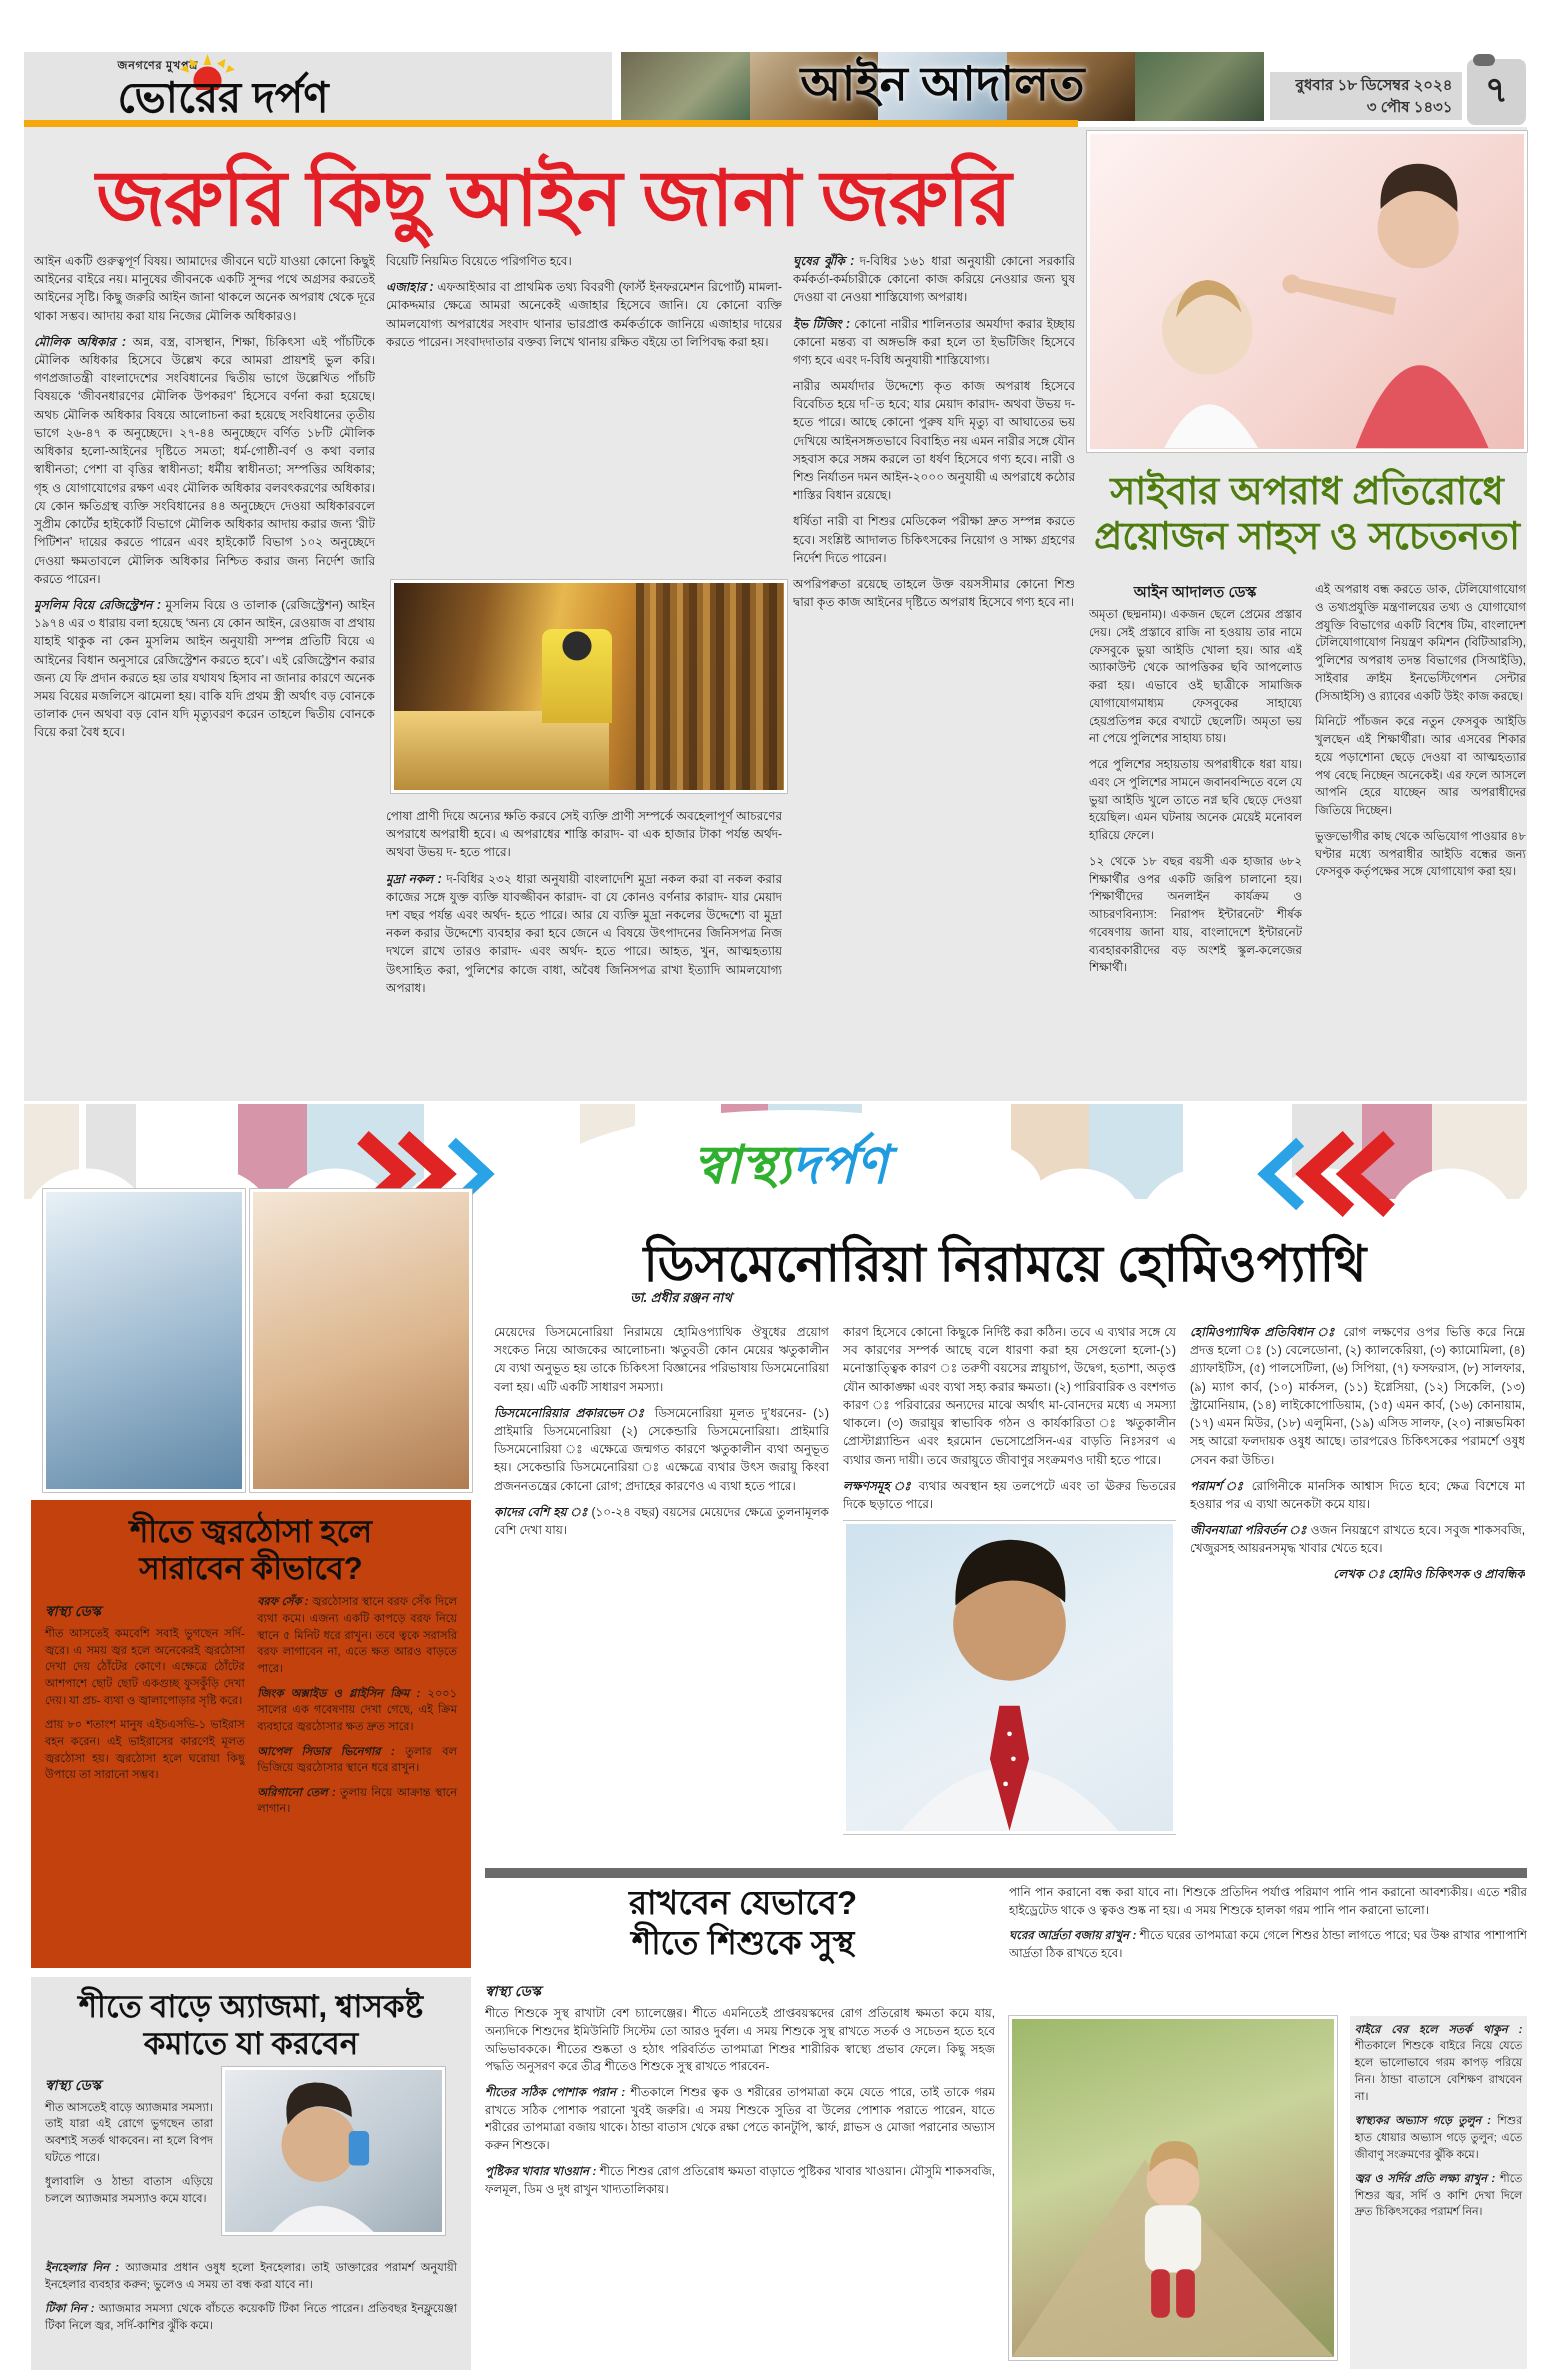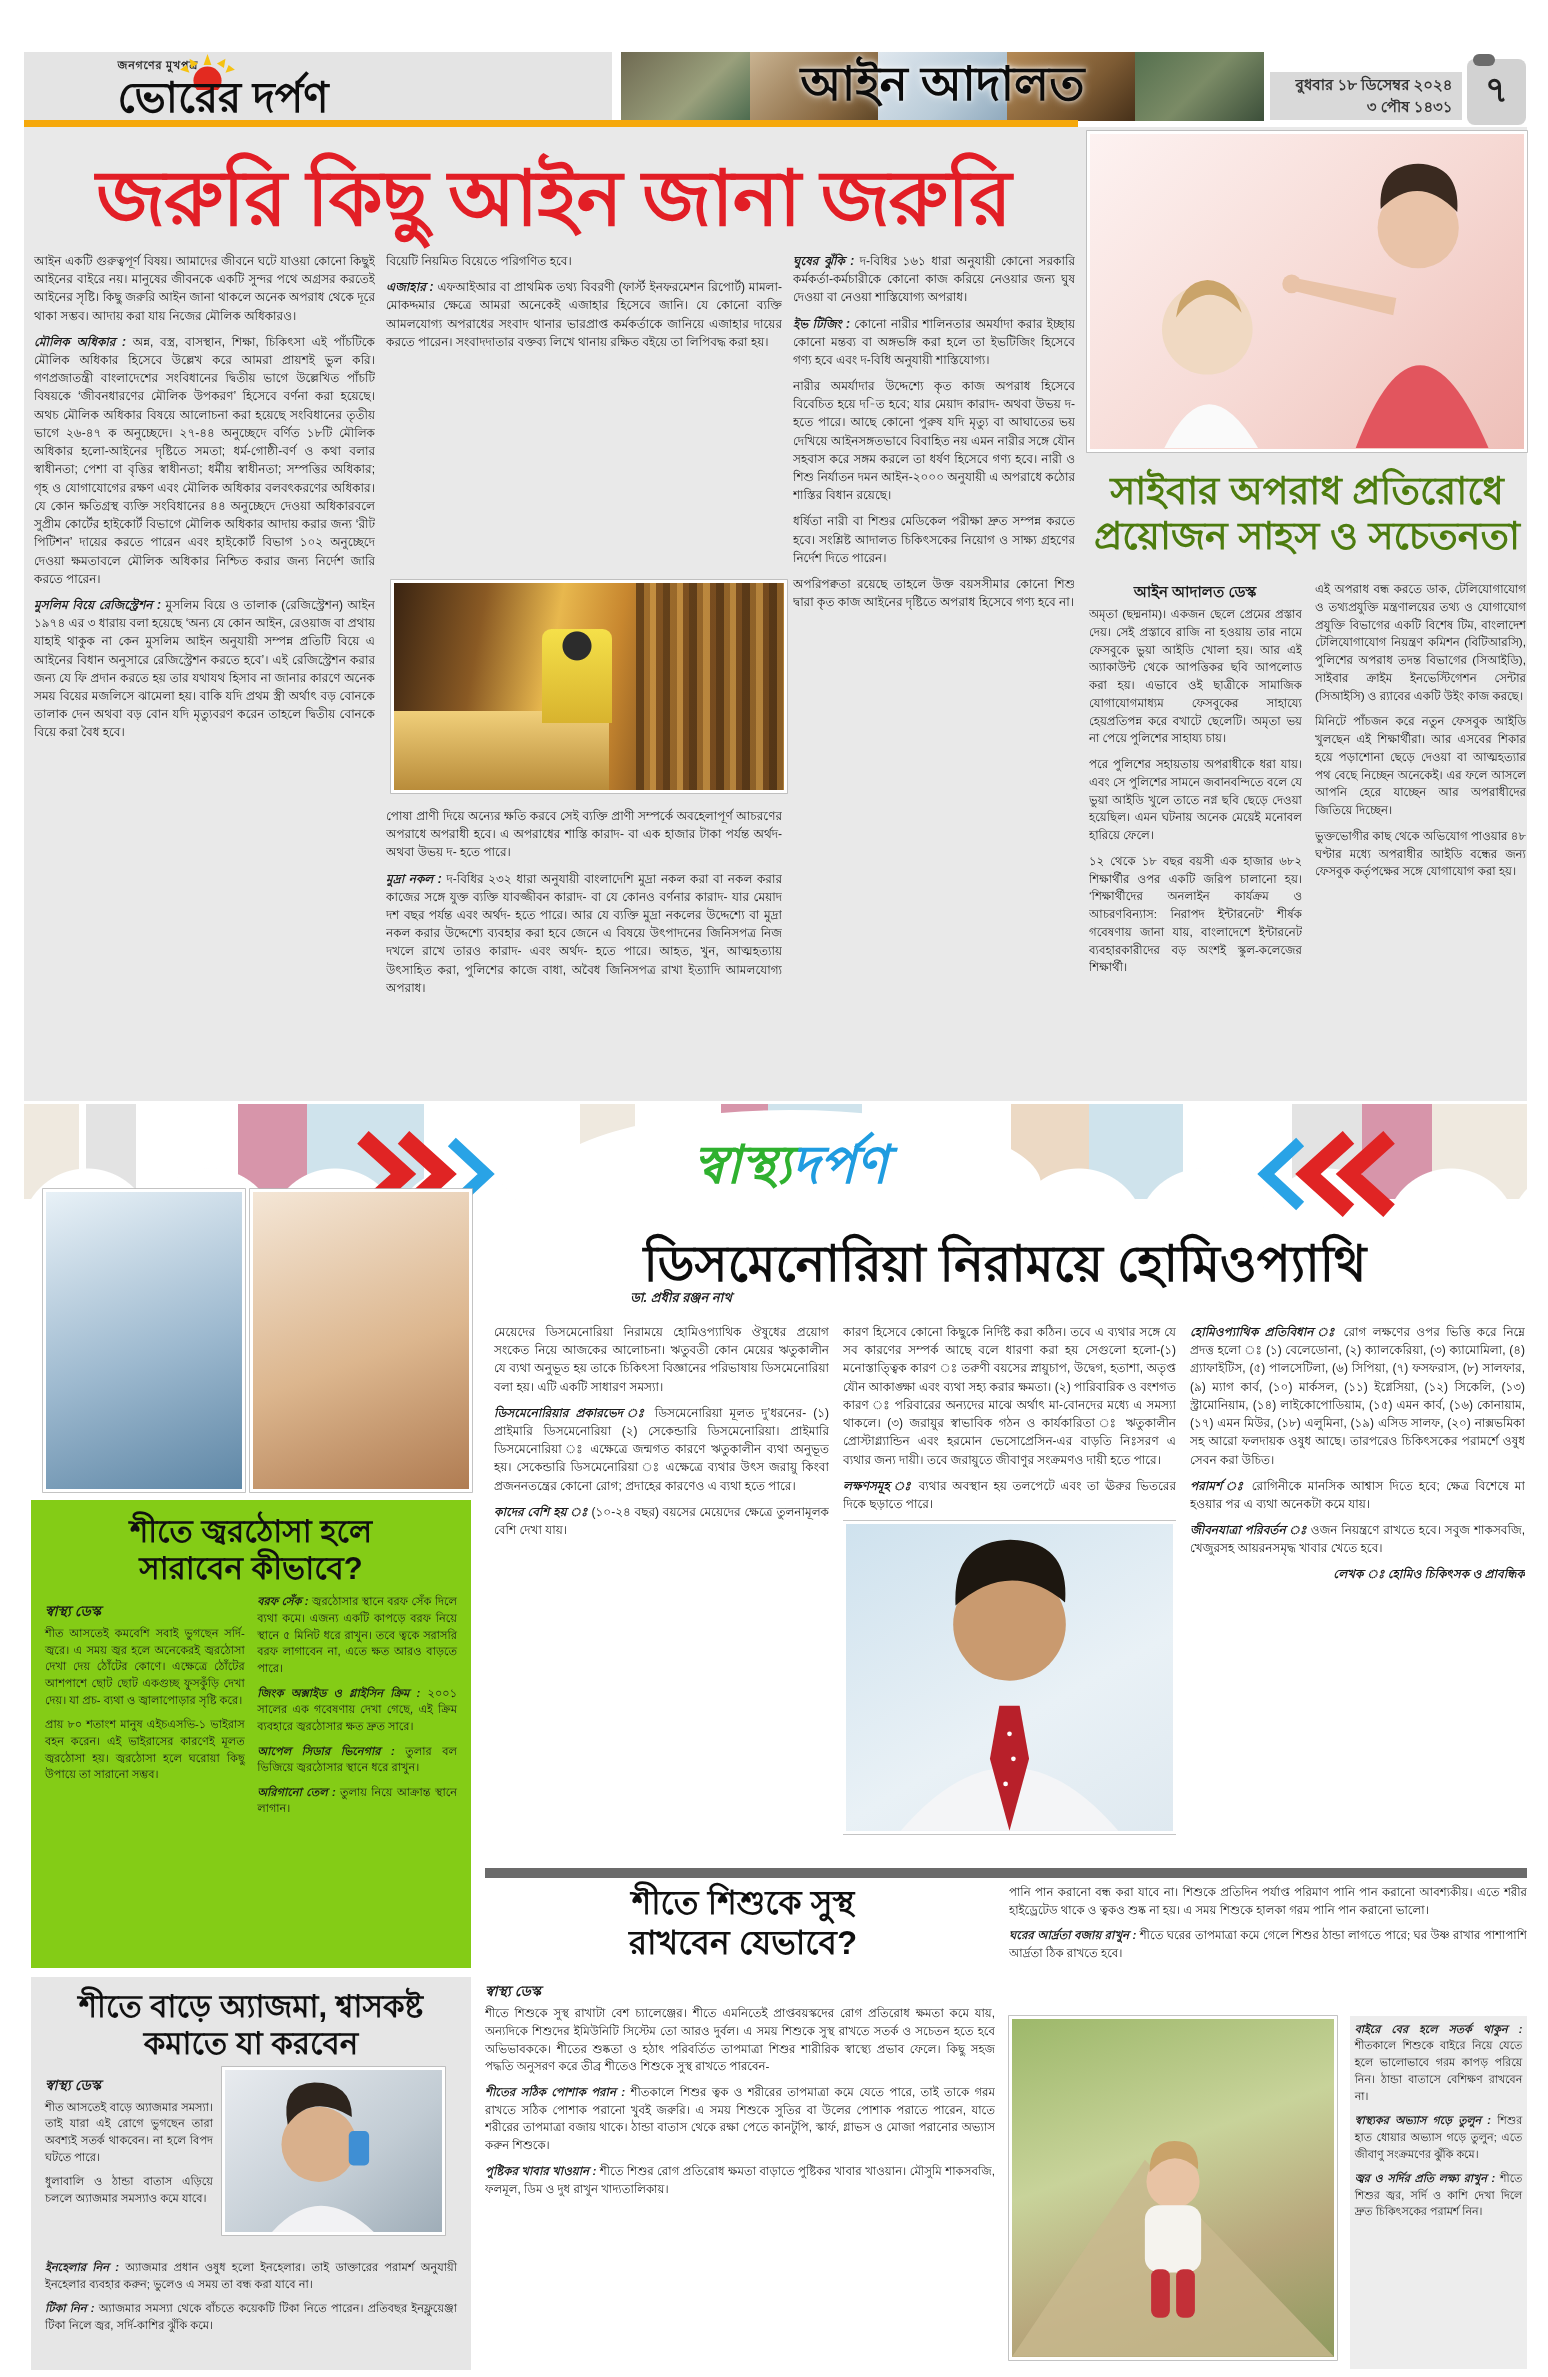--- a/index.html
+++ b/index.html
@@ -70,21 +70,21 @@
   .logo-green{color:#2fb12f;}
   .logo-blue{color:#1f9ce0;}
   .chev{position:absolute;top:26.6px;}
   .chev-left{left:328px;}
   .chev-right{left:1220px;transform:scaleX(-1);}
 
   
   .hphotos{left:43px;top:1189px;width:429px;height:303px;display:flex;gap:4.7px;}
   .hp1{flex:1;background:linear-gradient(160deg,#e8f1f7,#9db9cf 55%,#5f87a6);}
   .hp2{flex:1.1;background:linear-gradient(160deg,#f4e6d6,#dcb68e 55%,#b07c52);}
-  .fever{left:31px;top:1500px;width:440px;height:468px;background:#84cc16;padding:12.5px 14px;box-sizing:border-box;}
+  .fever{left:31px;top:1500px;width:440px;height:468px;background:#c2410c;padding:12.5px 14px;box-sizing:border-box;}
   .h2line{text-align:center;font-size:31px;font-weight:900;line-height:1.2;color:#101010;}
   .byline{font-weight:bold;font-style:italic;font-size:14px;margin:7.8px 0 3.1px 0;}
   .twocol{display:flex;gap:12.5px;}
   .twocol>div{flex:1;}
   .smalltext{font-size:11.3px;line-height:1.48;text-align:justify;}
   .asthma{left:31px;top:1977px;width:440px;height:393px;background:#e6e6e6;padding:11px 14px;box-sizing:border-box;overflow:hidden;}
   .asth-row{display:flex;gap:9.4px;margin-top:4.7px;}
   .asth-row .txt{width:168px;}
   .inhaler-photo{width:223px;height:168px;flex:none;background:linear-gradient(140deg,#e8ebef,#c2ccd4 60%,#9fadb8);}
 
@@ -332,22 +332,22 @@
   <div class="abs body-col homeoc hc3">
     <p class="para"><b class="lead">হোমিওপ্যাথিক প্রতিবিধান ঃ</b><span> রোগ লক্ষণের ওপর ভিত্তি করে নিম্নে প্রদত্ত হলো ঃ (১) বেলেডোনা, (২) ক্যালকেরিয়া, (৩) ক্যামোমিলা, (৪) গ্র্যাফাইটিস, (৫) পালসেটিলা, (৬) সিপিয়া, (৭) ফসফরাস, (৮) সালফার, (৯) ম্যাগ কার্ব, (১০) মার্কসল, (১১) ইগ্নেসিয়া, (১২) সিকেলি, (১৩) স্ট্রামোনিয়াম, (১৪) লাইকোপোডিয়াম, (১৫) এমন কার্ব, (১৬) কোনায়াম, (১৭) এমন মিউর, (১৮) এলুমিনা, (১৯) এসিড সালফ, (২০) নাক্সভমিকা সহ আরো ফলদায়ক ওষুধ আছে। তারপরেও চিকিৎসকের পরামর্শে ওষুধ সেবন করা উচিত।</span></p>
     <p class="para"><b class="lead">পরামর্শ ঃ</b><span> রোগিনীকে মানসিক আশ্বাস দিতে হবে; ক্ষেত্র বিশেষে মা হওয়ার পর এ ব্যথা অনেকটা কমে যায়।</span></p>
     <p class="para"><b class="lead">জীবনযাত্রা পরিবর্তন ঃ</b><span> ওজন নিয়ন্ত্রণে রাখতে হবে। সবুজ শাকসবজি, খেজুরসহ আয়রনসমৃদ্ধ খাবার খেতে হবে।</span></p>
     <p class="para homeo-footer">লেখক ঃ হোমিও চিকিৎসক ও প্রাবন্ধিক</p>
   </div>
 
   <div class="abs darkrule"></div>
 
   <div class="abs child-head h2line" style="font-size:33px;">
-    <div>শীতে শিশুকে সুস্থ</div>
-      <div>রাখবেন যেভাবে?</div>
+    <div>রাখবেন যেভাবে?</div>
+      <div>শীতে শিশুকে সুস্থ</div>
   </div>
   <div class="abs child-byline">স্বাস্থ্য ডেস্ক</div>
 
   <div class="abs body-col childmain">
     <p class="para"><b class="lead"></b><span>শীতে শিশুকে সুস্থ রাখাটা বেশ চ্যালেঞ্জের। শীতে এমনিতেই প্রাপ্তবয়স্কদের রোগ প্রতিরোধ ক্ষমতা কমে যায়, অন্যদিকে শিশুদের ইমিউনিটি সিস্টেম তো আরও দুর্বল। এ সময় শিশুকে সুস্থ রাখতে সতর্ক ও সচেতন হতে হবে অভিভাবককে। শীতের শুষ্কতা ও হঠাৎ পরিবর্তিত তাপমাত্রা শিশুর শারীরিক স্বাস্থ্যে প্রভাব ফেলে। কিছু সহজ পদ্ধতি অনুসরণ করে তীব্র শীতেও শিশুকে সুস্থ রাখতে পারবেন-</span></p>
     <p class="para"><b class="lead">শীতের সঠিক পোশাক পরান :</b><span> শীতকালে শিশুর ত্বক ও শরীরের তাপমাত্রা কমে যেতে পারে, তাই তাকে গরম রাখতে সঠিক পোশাক পরানো খুবই জরুরি। এ সময় শিশুকে সুতির বা উলের পোশাক পরাতে পারেন, যাতে শরীরের তাপমাত্রা বজায় থাকে। ঠান্ডা বাতাস থেকে রক্ষা পেতে কানটুপি, স্কার্ফ, গ্লাভস ও মোজা পরানোর অভ্যাস করুন শিশুকে।</span></p>
     <p class="para"><b class="lead">পুষ্টিকর খাবার খাওয়ান :</b><span> শীতে শিশুর রোগ প্রতিরোধ ক্ষমতা বাড়াতে পুষ্টিকর খাবার খাওয়ান। মৌসুমি শাকসবজি, ফলমূল, ডিম ও দুধ রাখুন খাদ্যতালিকায়।</span></p>
   </div>
 
   <div class="abs body-col childwide">

